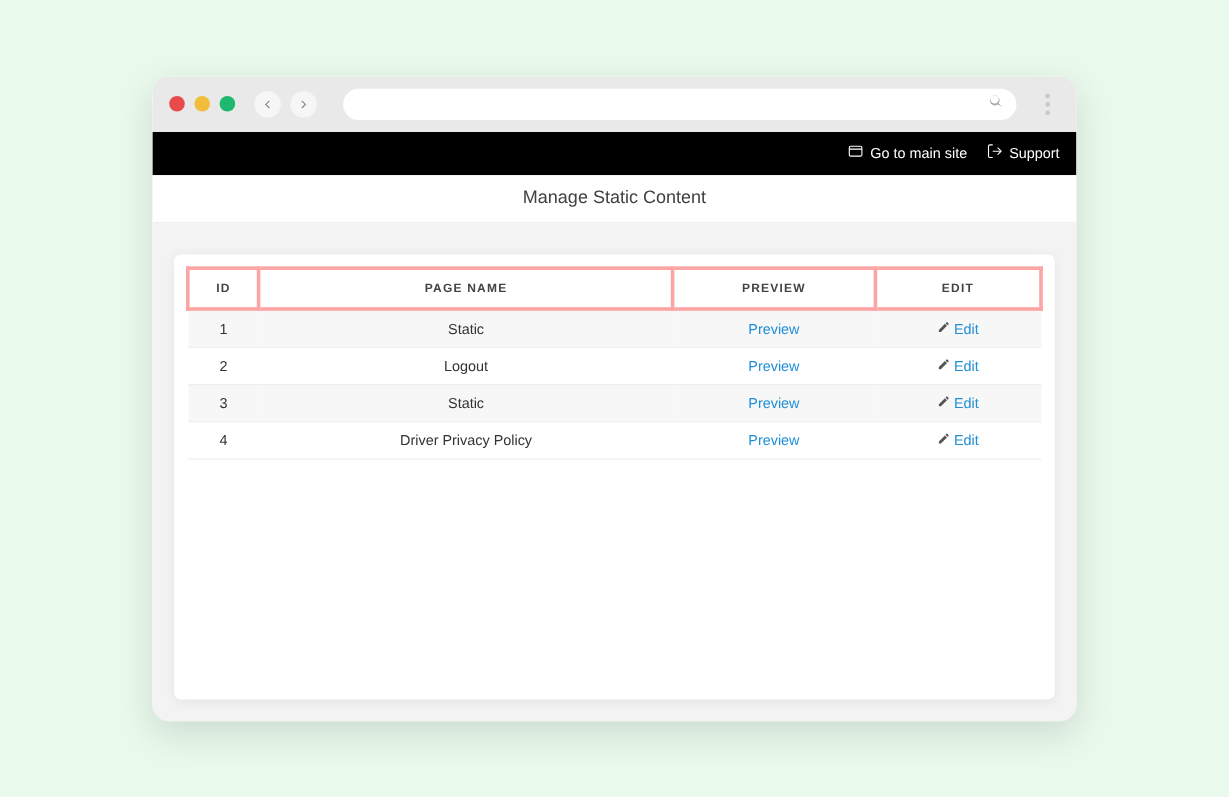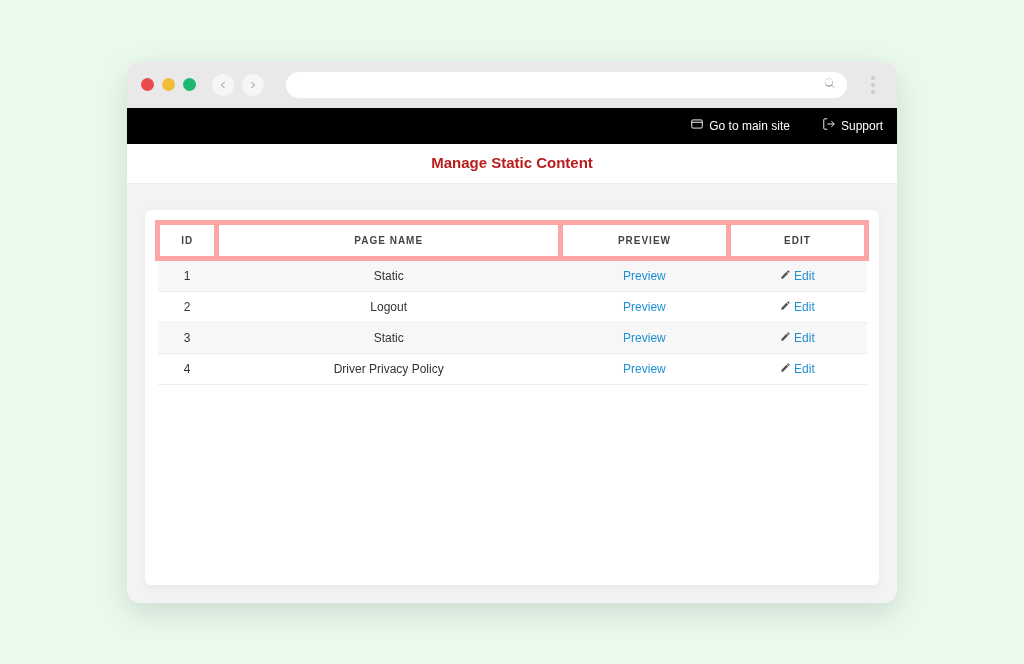--- a/index.html
+++ b/index.html
@@ -57,32 +57,32 @@
 
   .top-bar {
     background: #000;
     color: #fff;
     height: 36px;
     display: flex;
     align-items: center;
     justify-content: flex-end;
     padding: 0 14px;
     font-size: 12px;
-    gap: 32px;
+    gap: 16px;
   }
   .top-bar a { color: #fff; text-decoration: none; display: flex; align-items: center; gap: 5px; }
   .top-bar svg { width: 14px; height: 14px; stroke: #fff; fill: none; stroke-width: 1.6; }
 
   .page-title-bar {
     background: #fff;
     text-align: center;
-    font-weight: 700;
+    font-weight: 400;
     padding: 10px 0 12px;
     font-size: 15px;
-    color: #b91c1c;
+    color: #404040;
     border-bottom: 1px solid #eee;
     box-shadow: 0 1px 3px rgba(0,0,0,0.05);
   }
 
   .content-area {
     background: #f3f3f4;
     padding: 26px 18px 18px;
     min-height: 398px;
   }
   .card {
@@ -95,21 +95,21 @@
     width: 100%;
     border-collapse: collapse;
     font-size: 12px;
   }
   thead th {
     text-transform: uppercase;
     letter-spacing: 1px;
     font-size: 10px;
     color: #444;
     padding: 10px 8px;
-    border: 5px solid #fca5a5;
+    border: 3px solid #fca5a5;
     background: #fff;
     font-weight: 700;
   }
   tbody td {
     text-align: center;
     padding: 8px 8px;
     border-bottom: 1px solid #eee;
     color: #333;
   }
   tbody tr:nth-child(odd) { background: #f7f7f7; }

